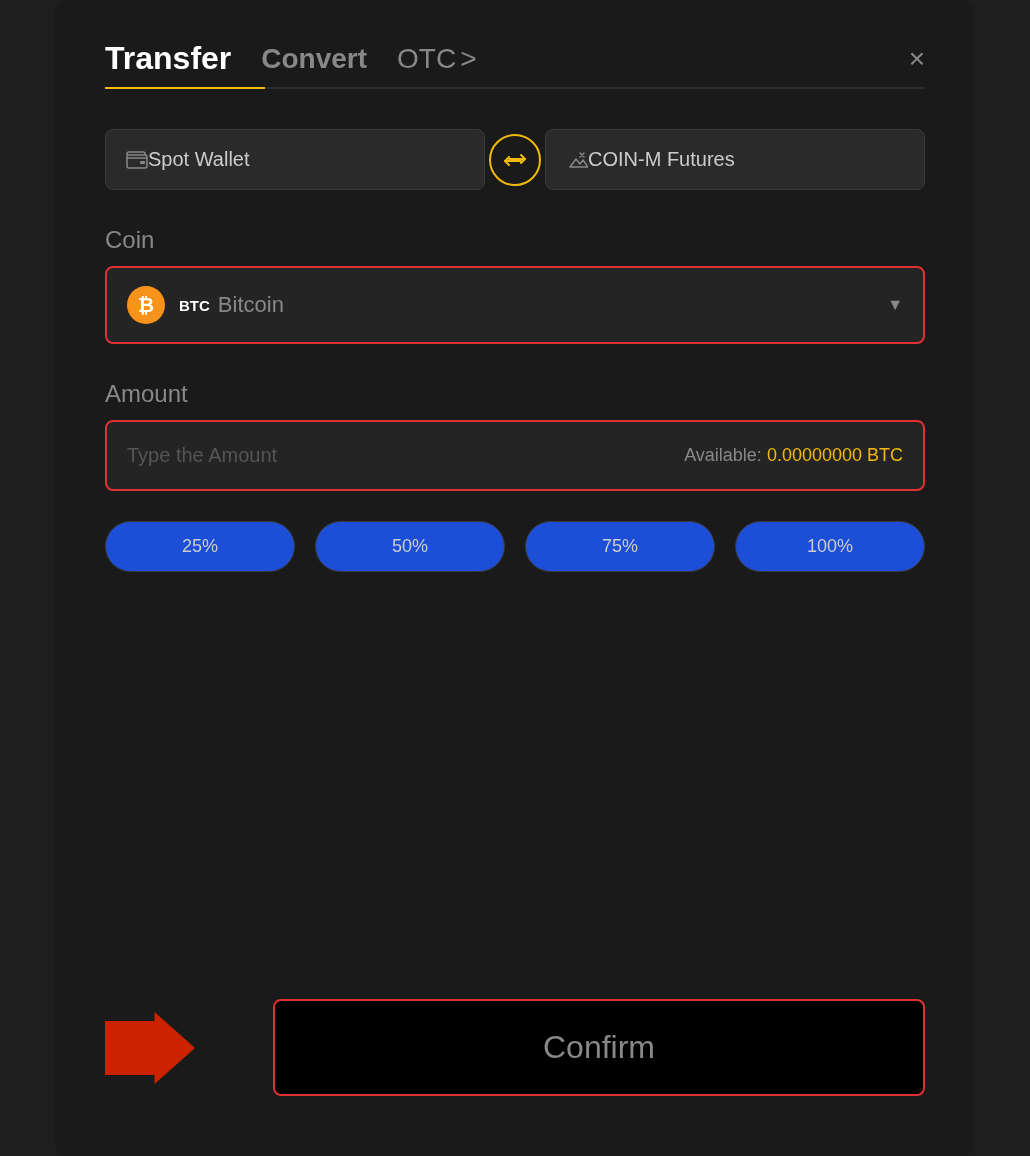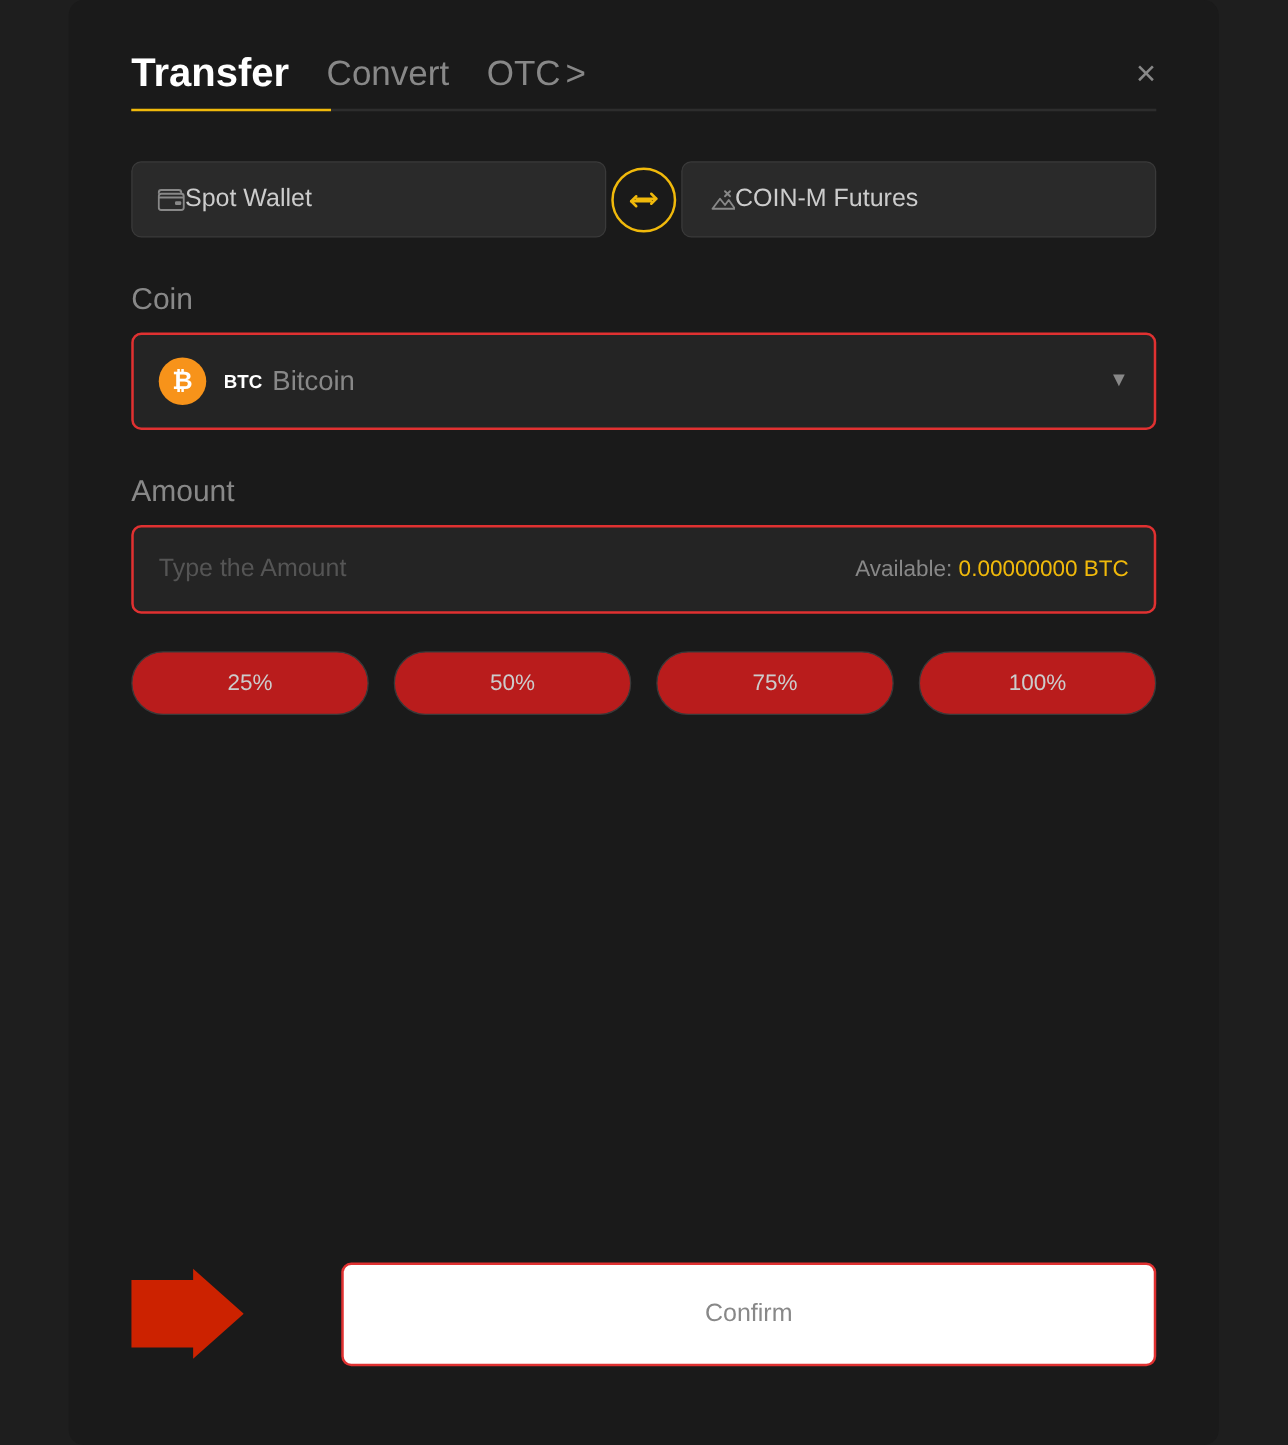--- a/index.html
+++ b/index.html
@@ -36,20 +36,21 @@
       font-size: 32px;
       font-weight: 700;
       color: #ffffff;
       cursor: pointer;
     }
 
     .header-tab {
       font-size: 28px;
       color: #888888;
       cursor: pointer;
+      font-weight: bold;
     }
 
     .header-tab-otc {
       font-size: 28px;
       color: #888888;
       cursor: pointer;
       display: flex;
       align-items: center;
       gap: 4px;
       text-align: right;
@@ -229,21 +230,21 @@
 
     
     .pct-buttons {
       display: flex;
       gap: 20px;
       margin-bottom: 60px;
     }
 
     .pct-btn {
       flex: 1;
-      background: #b91c1c;
+      background: #1d4ed8;
       border: 1px solid #3a3a3a;
       border-radius: 30px;
       padding: 14px 0;
       color: #cccccc;
       font-size: 18px;
       cursor: pointer;
       text-align: center;
     }
 
     
@@ -255,26 +256,26 @@
     }
 
     .arrow-container {
       flex-shrink: 0;
       display: flex;
       align-items: center;
     }
 
     .confirm-btn {
       flex: 1;
-      background: #ffffff;
+      background: #000000;
       border: 2.5px solid #e03131;
       border-radius: 8px;
       padding: 28px 0;
       color: #888888;
-      font-size: 20px;
+      font-size: 32px;
       cursor: pointer;
       text-align: center;
       margin-left: 48px;
     }
 
     
     .arrow-svg {
       width: 90px;
       height: 90px;
     }

